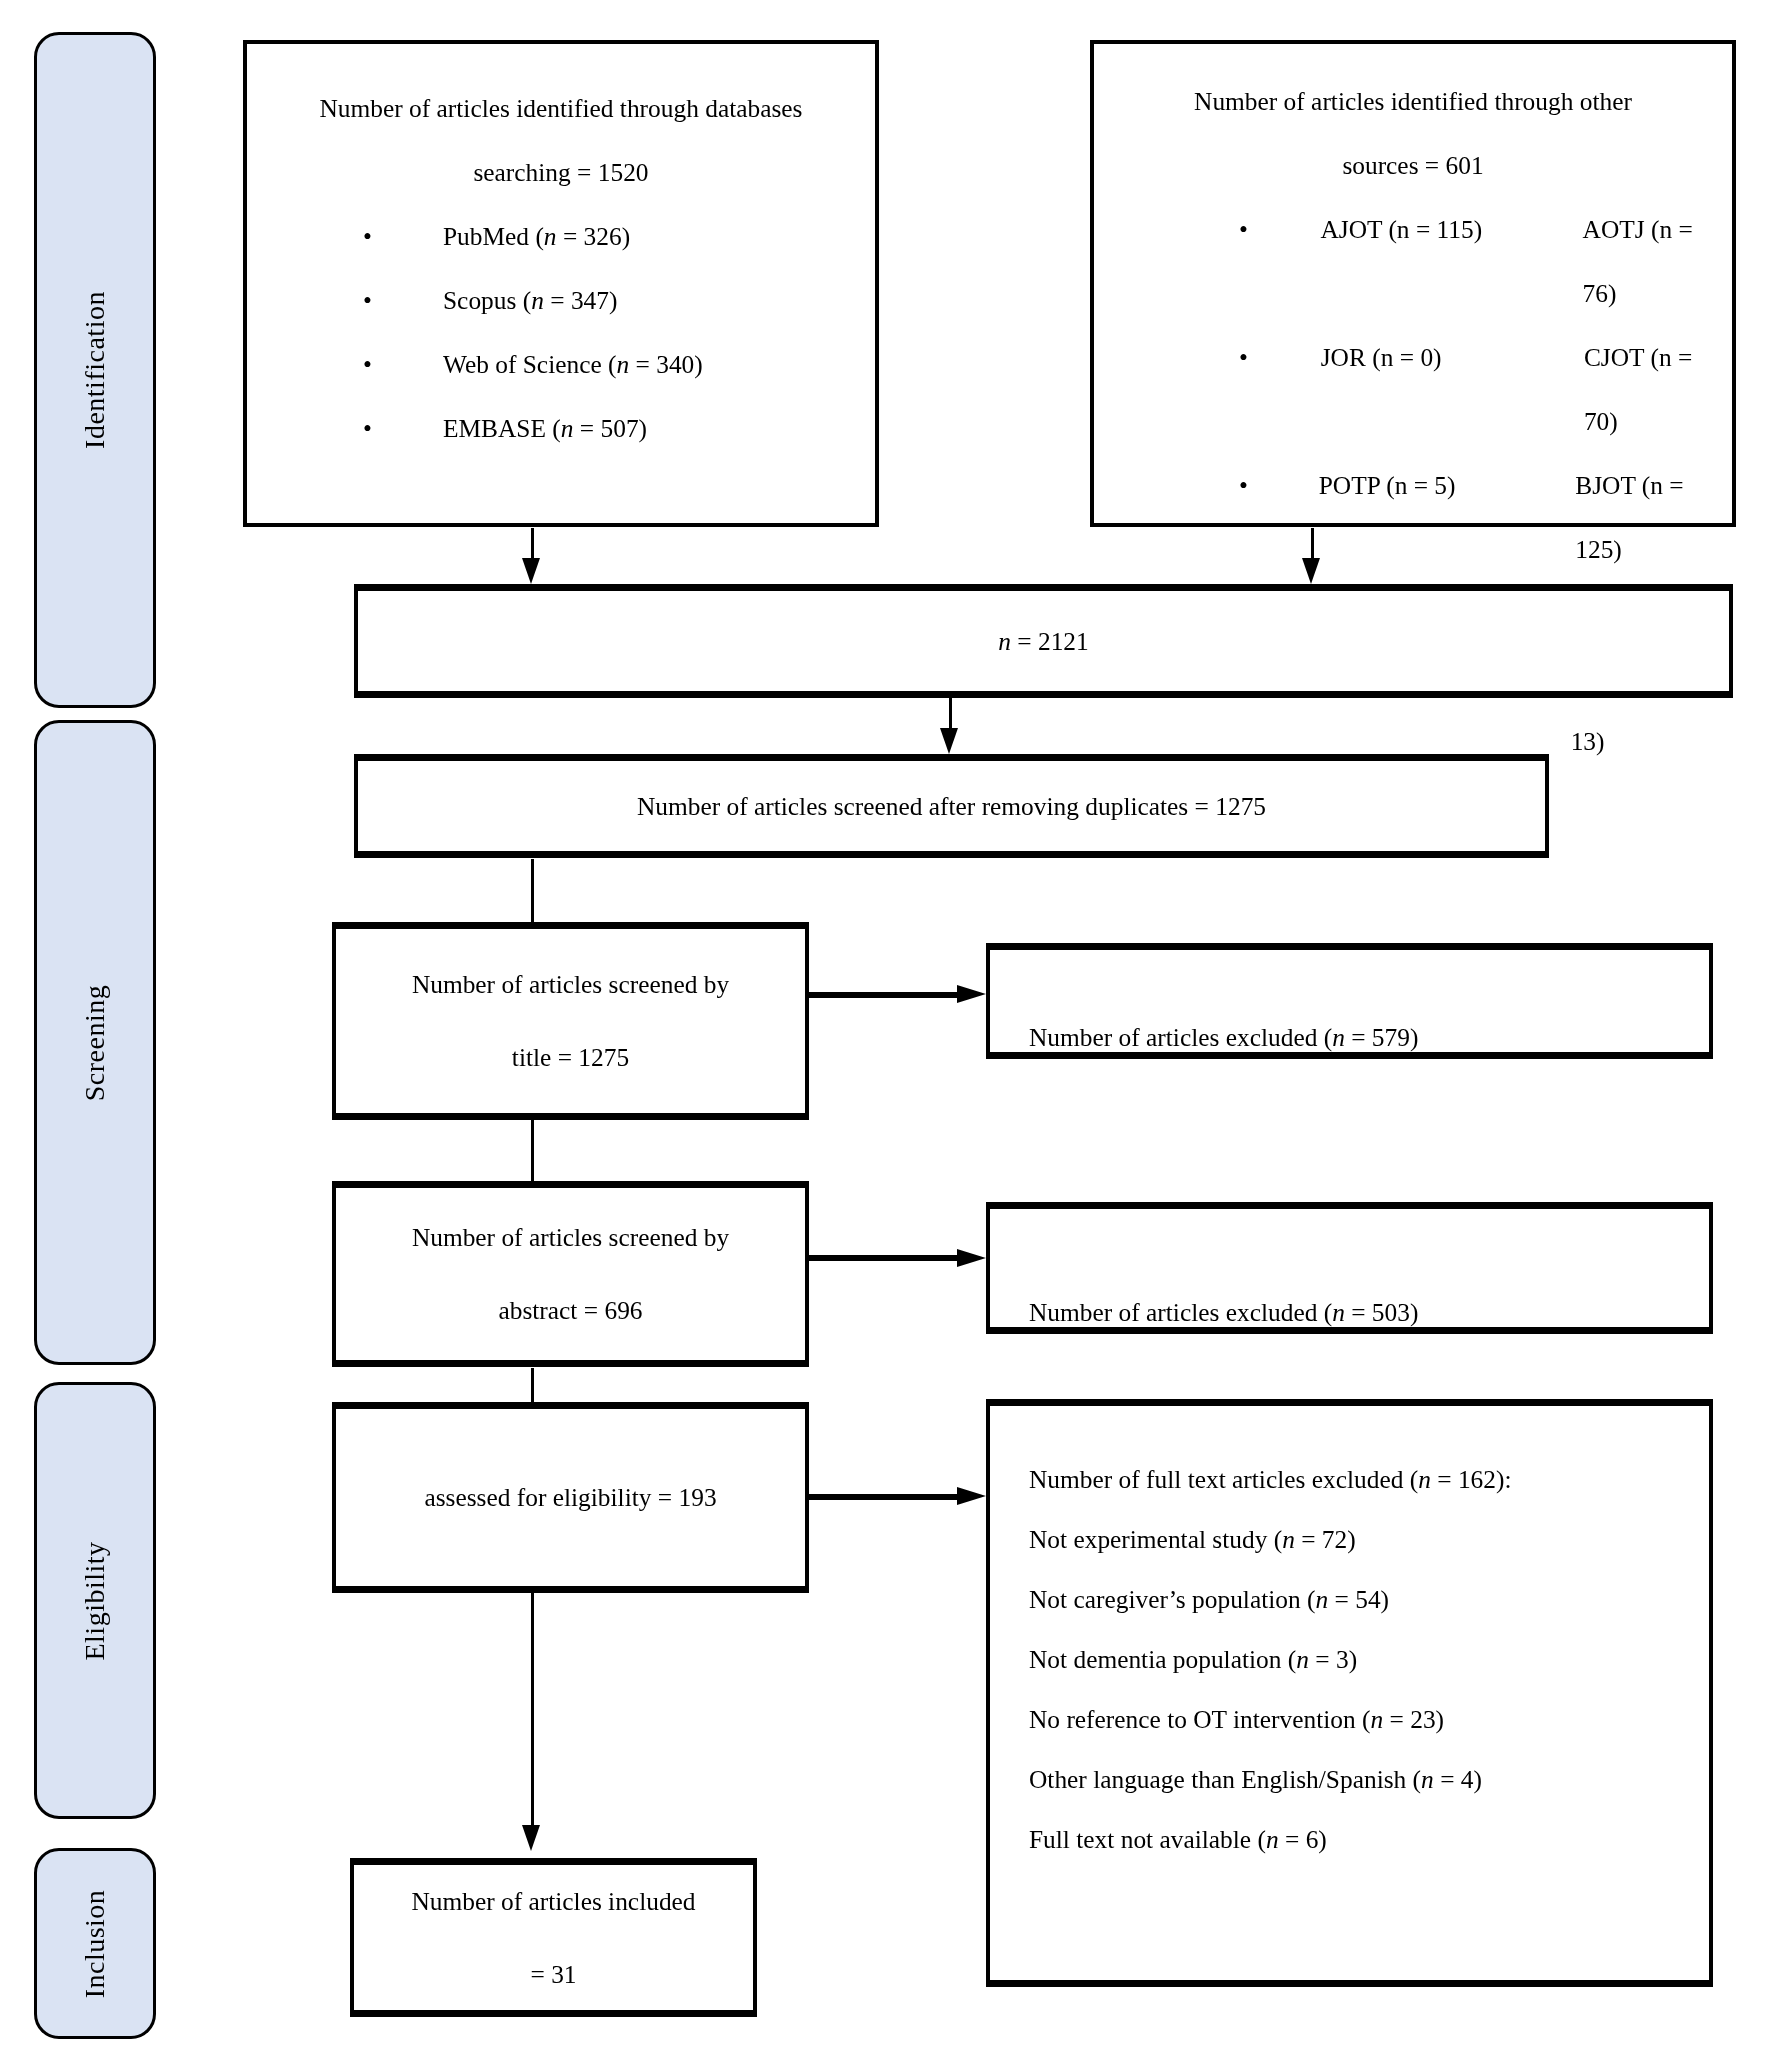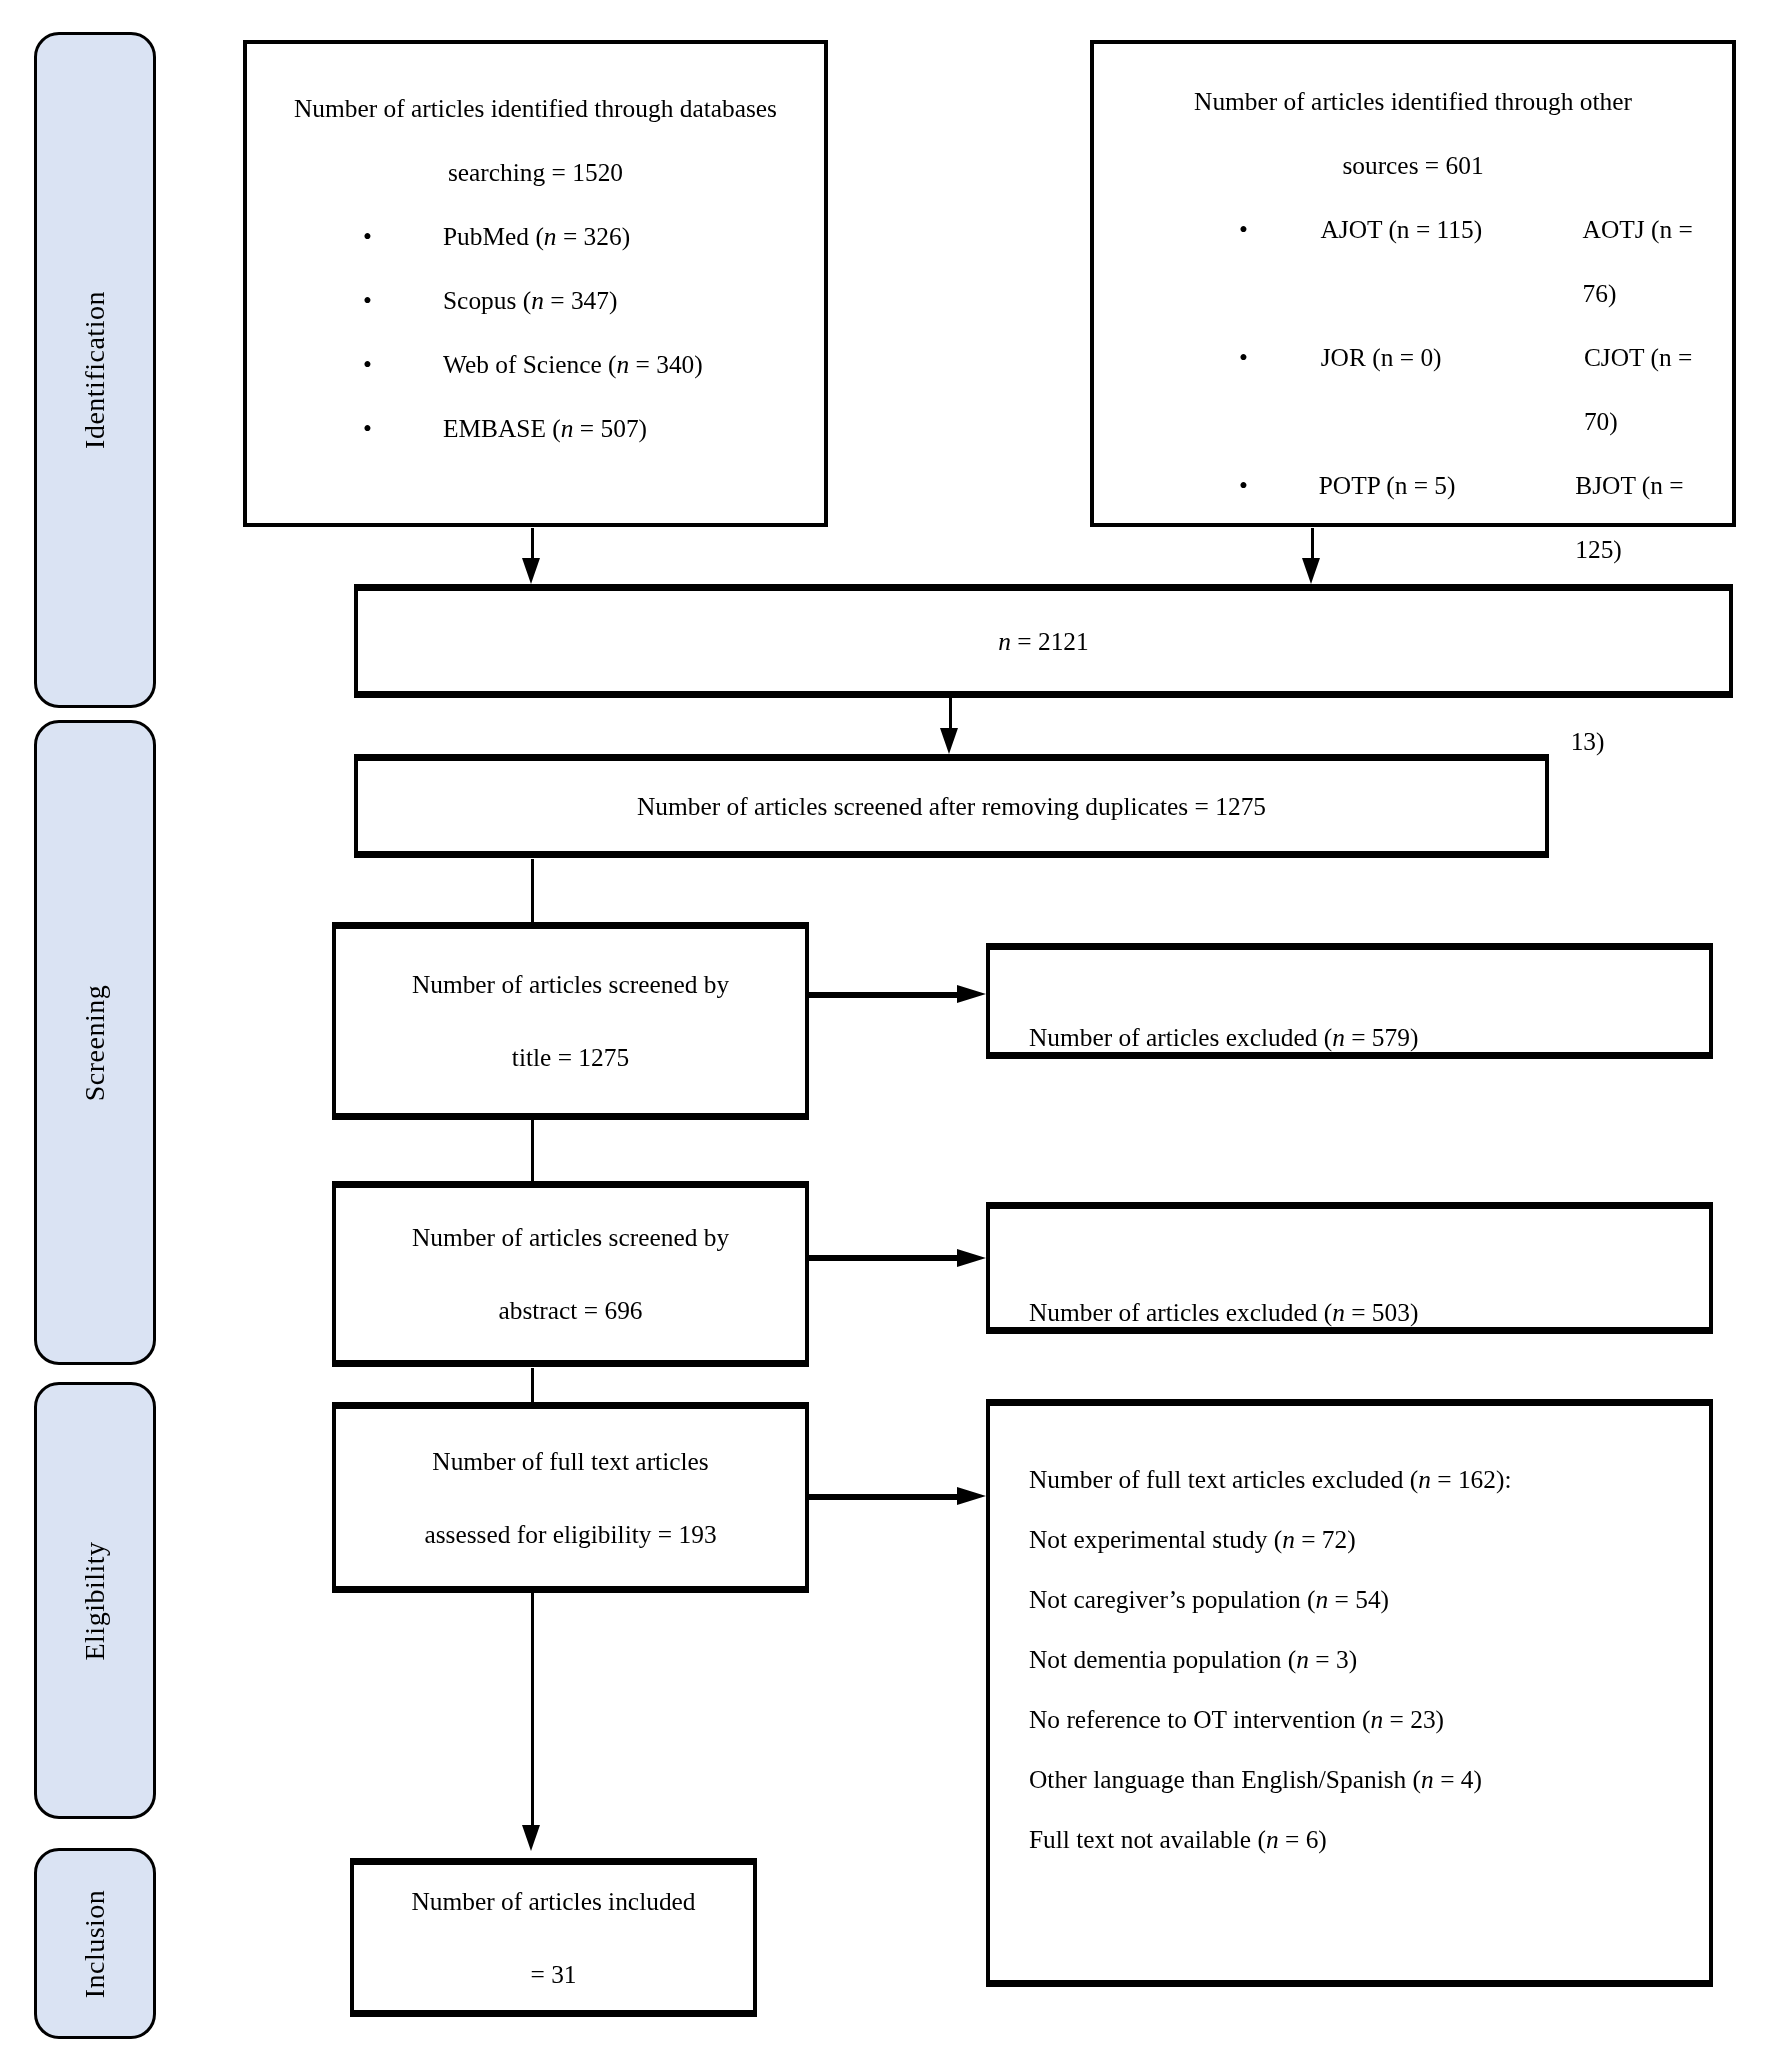--- a/index.html
+++ b/index.html
@@ -100,21 +100,21 @@
   <div class="stage" style="top:720px;height:645px;">
     <span>Screening</span>
   </div>
   <div class="stage" style="top:1382px;height:437px;">
     <span>Eligibility</span>
   </div>
   <div class="stage" style="top:1848px;height:191px;">
     <span>Inclusion</span>
   </div>
 
-  <div class="box pad-top-db" style="left:243px;top:40px;width:585px;height:487px;">
+  <div class="box pad-top-db" style="left:243px;top:40px;width:636px;height:487px;">
     <div class="btitle">Number of articles identified through databases</div>
     <div class="btitle">searching = 1520</div>
     <ul class="blist">
       <li>
           <span class="dot">•</span>
           <span>PubMed (<i>n</i> = 326)</span>
         </li>
       <li>
           <span class="dot">•</span>
           <span>Scopus (<i>n</i> = 347)</span>
@@ -200,21 +200,20 @@
   <div class="hline" style="left:809px;top:1255px;width:150px;"></div>
   <div class="hhead" style="left:957px;top:1249px;"></div>
 
   <div class="box thick excl" style="left:986px;top:1202px;width:727px;height:132px;">
     <span>Number of articles excluded (<i>n</i> = 503)</span>
   </div>
 
   <div class="vline" style="left:531px;top:1368px;height:34px;"></div>
 
   <div class="box thick center-two" style="left:332px;top:1402px;width:477px;height:191px;">
-    <div>Number of full text articles</div>
     <div>assessed for eligibility = 193</div>
   </div>
 
   <div class="hline" style="left:809px;top:1494px;width:150px;"></div>
   <div class="hhead" style="left:957px;top:1487px;"></div>
 
   <div class="box thick reasons" style="left:986px;top:1399px;width:727px;height:588px;">
     <div>Number of full text articles excluded (<i>n</i> = 162):</div>
     <div>Not experimental study (<i>n</i> = 72)</div>
     <div>Not caregiver’s population (<i>n</i> = 54)</div>

